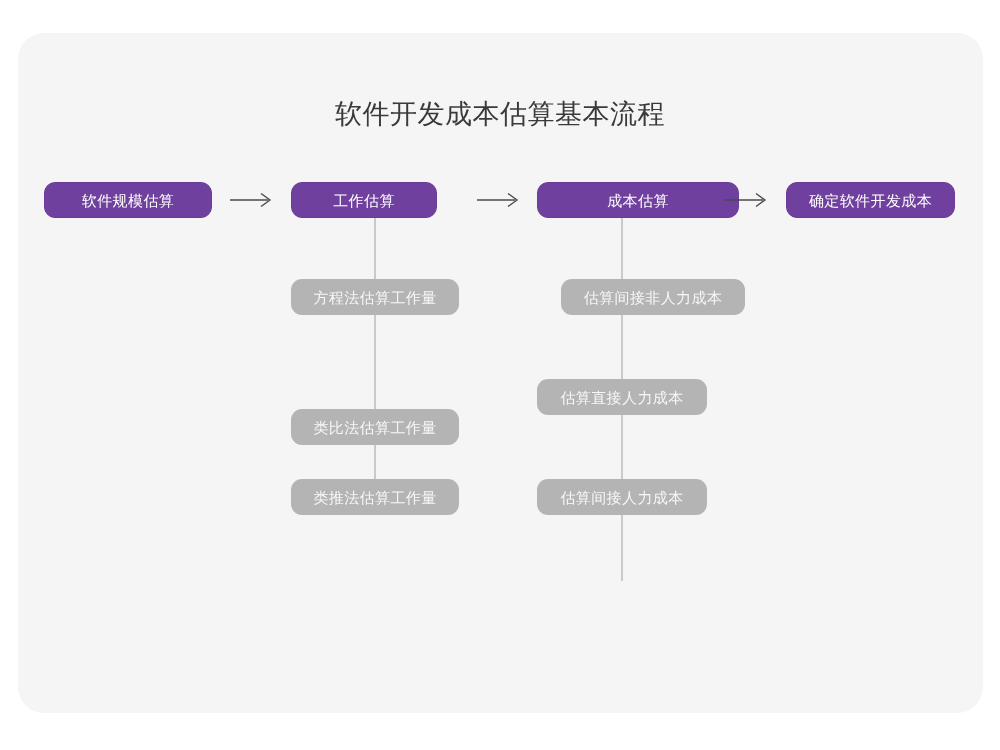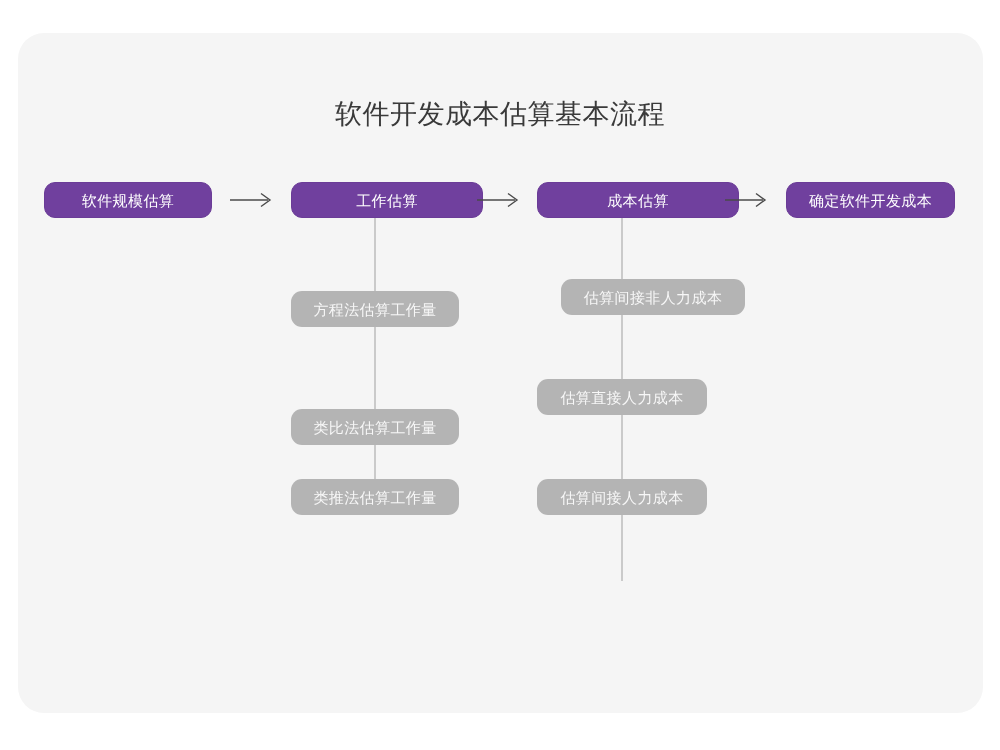--- a/index.html
+++ b/index.html
@@ -96,21 +96,21 @@
   <div class="card"></div>
 
   <div class="diagram-title">软件开发成本估算基本流程</div>
 
   <div class="vline" style="left:374px; top:218px; height:261px;"></div>
 
   <div class="vline" style="left:621px; top:218px; height:363px;"></div>
 
   <div class="node primary" style="left:44px; top:182px; width:168px;">软件规模估算</div>
 
-  <div class="node primary" style="left:291px; top:182px; width:192px;">工作估算</div>
+  <div class="node primary" style="left:291px; top:182px; width:146px;">工作估算</div>
 
   <div class="node primary" style="left:537px; top:182px; width:202px;">成本估算</div>
 
   <div class="node primary" style="left:786px; top:182px; width:169px;">确定软件开发成本</div>
 
   <div class="arrow" style="left:228px;">
     <svg width="48" height="20" viewBox="0 0 48 20">
       <path d="M2 10 H40" stroke="#4a4a4a" stroke-width="1.4" fill="none"></path>
       <path d="M33 3.5 L42 10 L33 16.5" stroke="#4a4a4a" stroke-width="1.4" fill="none"></path>
     </svg>
@@ -123,21 +123,21 @@
     </svg>
   </div>
 
   <div class="arrow" style="left:723px;">
     <svg width="48" height="20" viewBox="0 0 48 20">
       <path d="M2 10 H40" stroke="#4a4a4a" stroke-width="1.4" fill="none"></path>
       <path d="M33 3.5 L42 10 L33 16.5" stroke="#4a4a4a" stroke-width="1.4" fill="none"></path>
     </svg>
   </div>
 
-  <div class="node secondary" style="left:291px; top:279px; width:168px;margin-top:12px;">方程法估算工作量</div>
+  <div class="node secondary" style="left:291px; top:279px; width:168px;">方程法估算工作量</div>
 
   <div class="node secondary" style="left:291px; top:379px; width:168px;margin-top:30px;">类比法估算工作量</div>
 
   <div class="node secondary" style="left:291px; top:479px; width:168px;">类推法估算工作量</div>
 
   <div class="node secondary" style="left:561px; top:279px; width:184px;">估算间接非人力成本</div>
 
   <div class="node secondary" style="left:537px; top:379px; width:170px;">估算直接人力成本</div>
 
   <div class="node secondary" style="left:537px; top:479px; width:170px;">估算间接人力成本</div>

